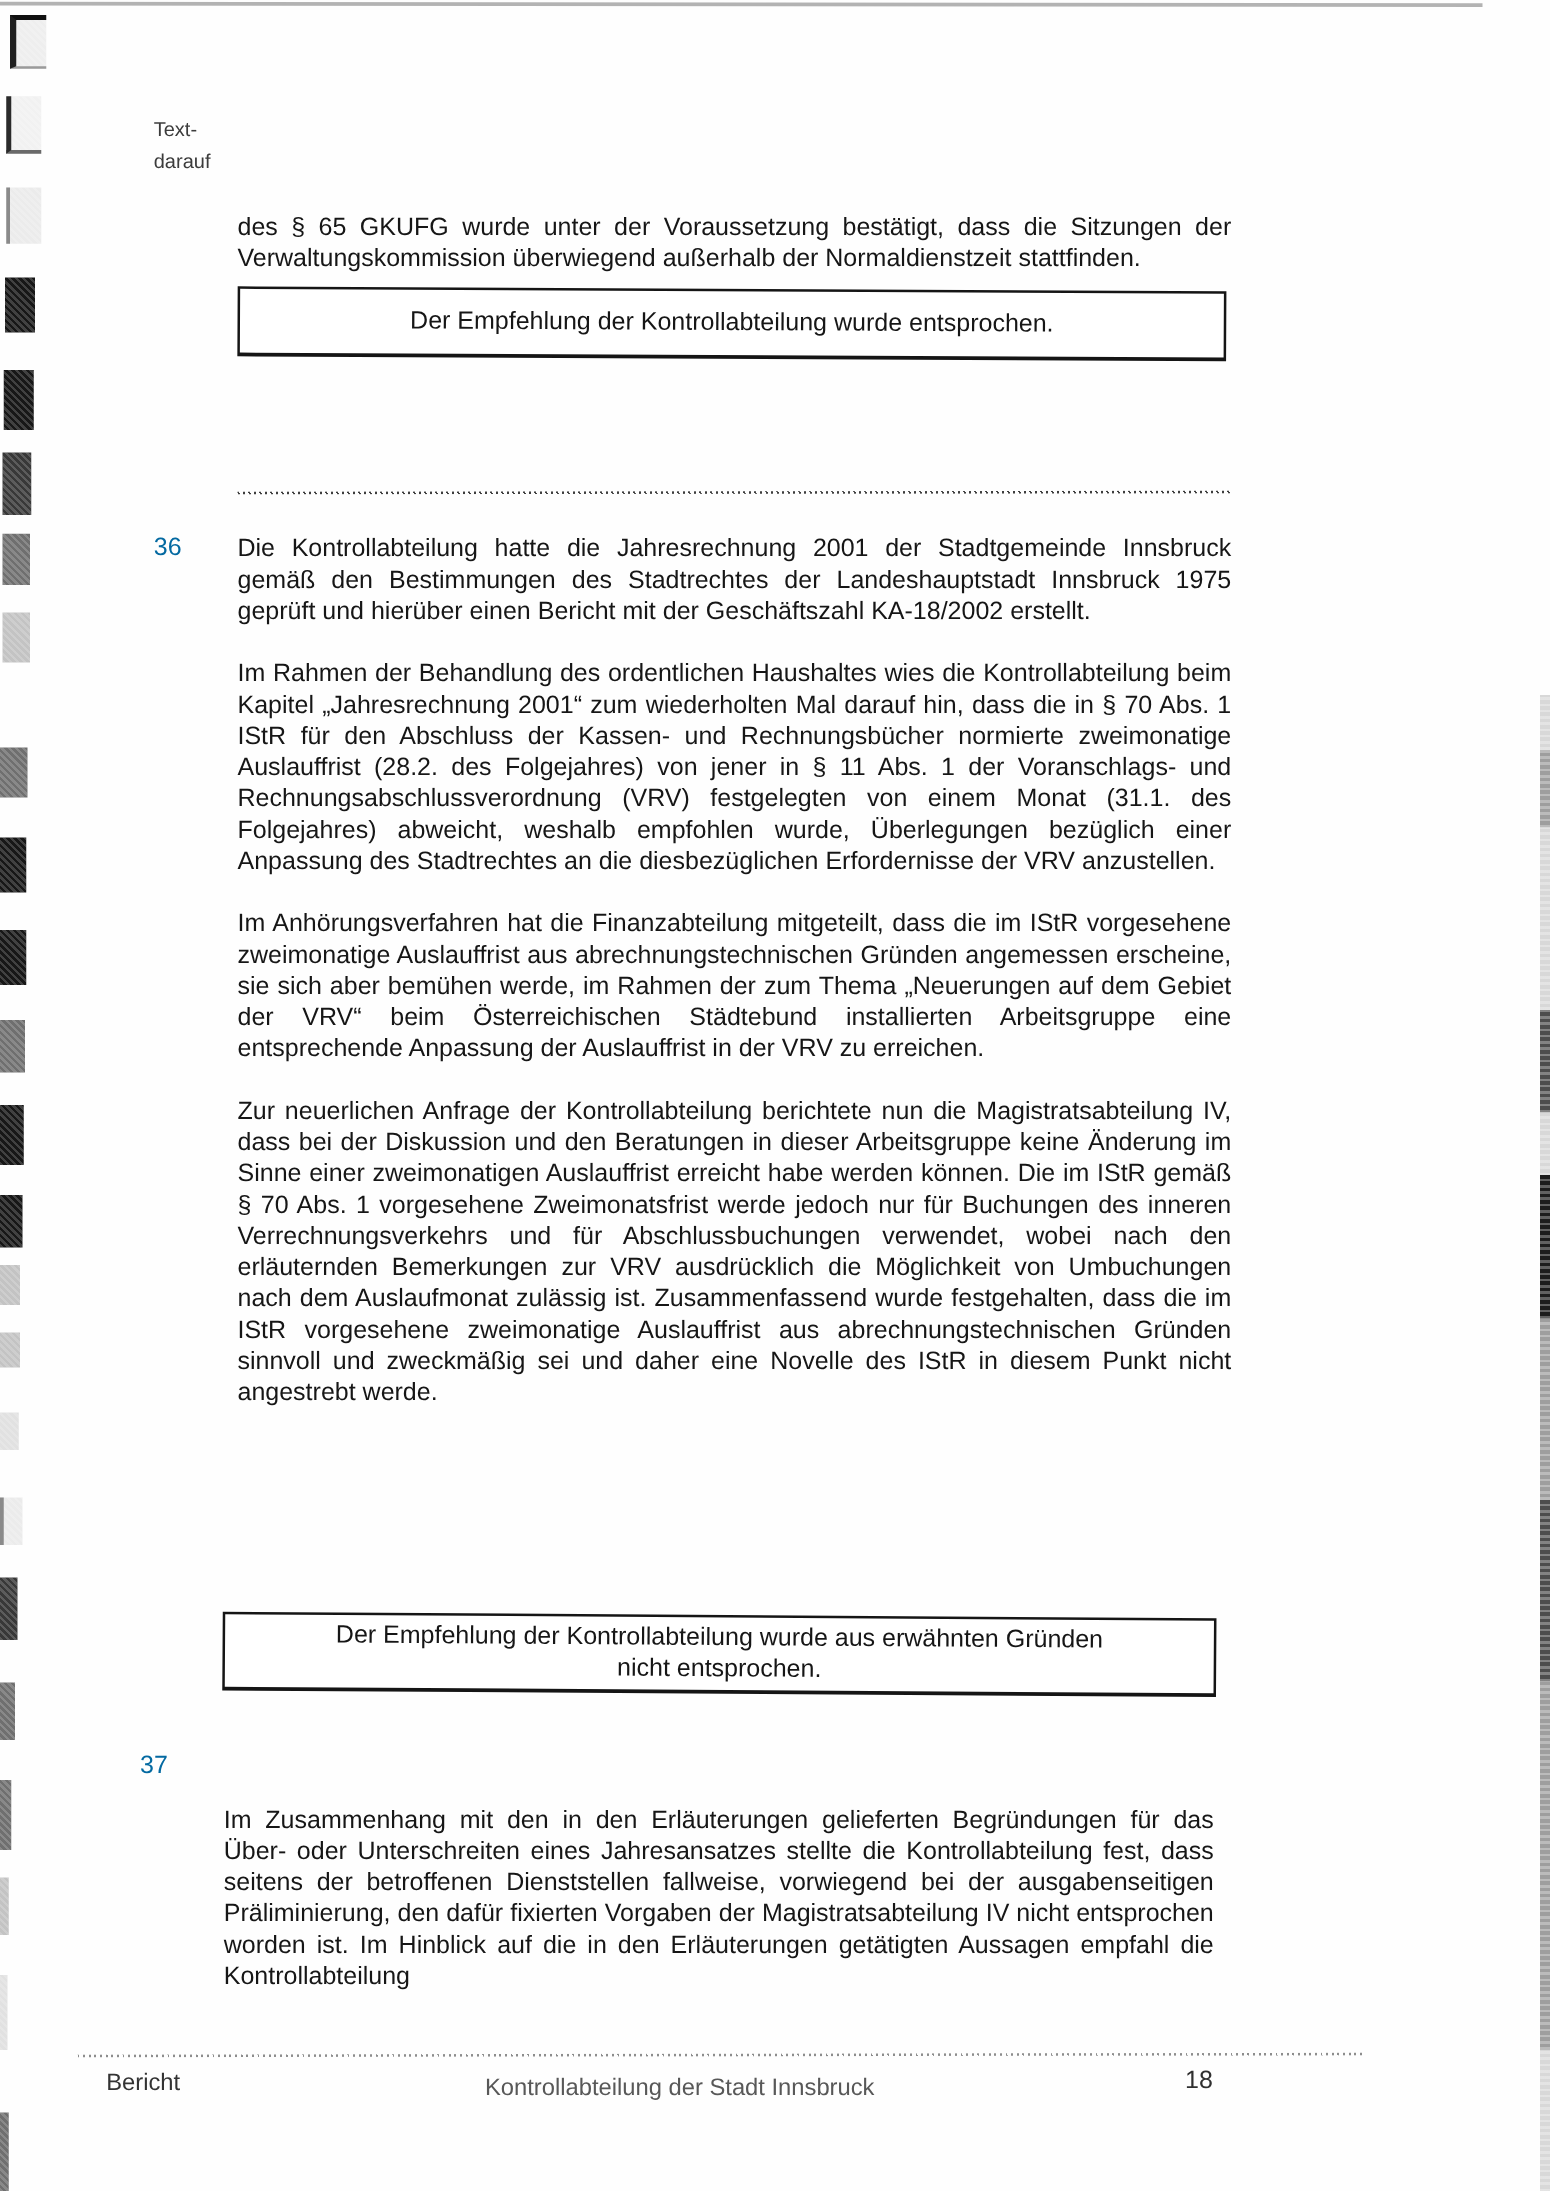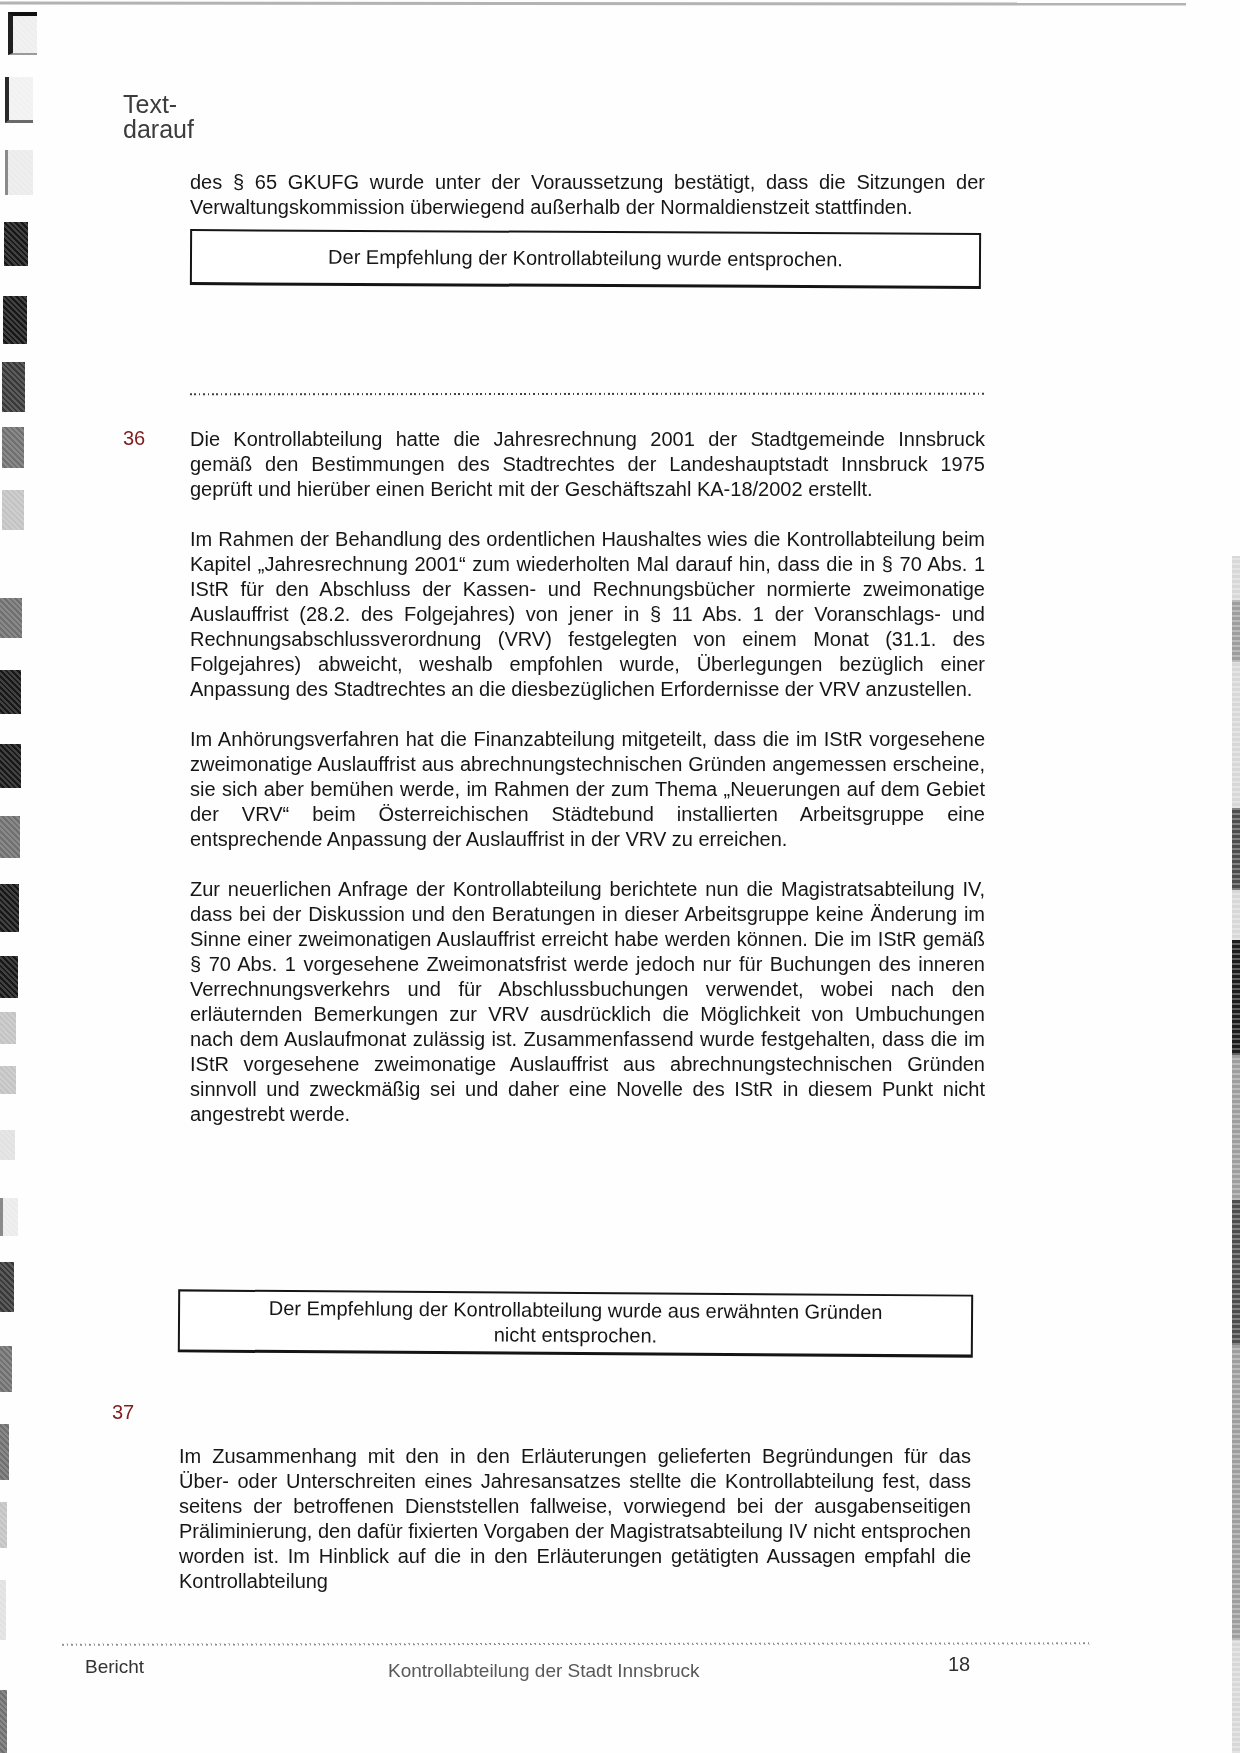--- a/index.html
+++ b/index.html
@@ -28,21 +28,21 @@
   .bmark{background-image:repeating-linear-gradient(45deg,rgba(255,255,255,.18) 0 2px,transparent 2px 4px);}
   .right-strip-seg{position:absolute;left:1232px;width:8px;
     background-image:repeating-linear-gradient(0deg,rgba(255,255,255,.3) 0 2px,transparent 2px 5px);}
   .seg-light{background-color:#d8d8d8;}
   .seg-gray{background-color:#9e9e9e;}
   .seg-dark{background-color:#4d4d4d;}
   .seg-black{background-color:#1d1d1d;}
   
   .page-label{
     position:absolute;left:123px;top:92px;
-    font-size:25px;line-height:25px;color:#3c3c3c;
+    font-size:16px;line-height:25px;color:#3c3c3c;
   }
   .body-col{width:795px;font-size:20px;line-height:25px;text-align:justify;hyphens:auto;}
   .intro{position:absolute;left:190px;top:170px;}
   .rec-box{
     position:absolute;
     border:2px solid #151515;border-bottom-width:3px;
     display:flex;align-items:center;justify-content:center;
     text-align:center;font-size:20px;line-height:25px;
     background:#fff;
   }
@@ -53,21 +53,21 @@
     text-align:right;font-size:20px;line-height:26px;color:#121212;
   }
   .heading .num{margin-right:16px;}
   .dotline{
     position:absolute;height:2px;
     background-image:repeating-linear-gradient(90deg,#3e3e3e 0 1.6px,transparent 1.6px 4.4px);
   }
   .dotline.heading-rule{left:190px;top:393px;width:795px;transform:rotate(-0.05deg);}
   .dotline.footer-rule{left:62px;top:1643px;width:1030px;transform:rotate(-0.08deg);
     background-image:repeating-linear-gradient(90deg,#8d8d8d 0 1.5px,transparent 1.5px 4.5px);}
-  .item-number{position:absolute;font-size:20px;color:#7f1d1d;}
+  .item-number{position:absolute;font-size:20px;color:#0369a1;}
   .num-36{left:123px;top:427px;}
   .num-37{left:112px;top:1401px;}
   .item-body p{margin:0 0 25px 0;}
   .item-body p:last-child{margin-bottom:0;}
   .item36-body{position:absolute;left:190px;top:427px;}
   .item37-body{position:absolute;left:179px;top:1444px;width:792px;}
   .footer-left{position:absolute;left:85px;top:1656px;font-size:19px;color:#333333;}
   .footer-center{position:absolute;left:388px;top:1660px;font-size:19px;color:#585858;}
   .footer-page{position:absolute;left:948px;top:1653px;font-size:20px;color:#303030;}
 </style>

